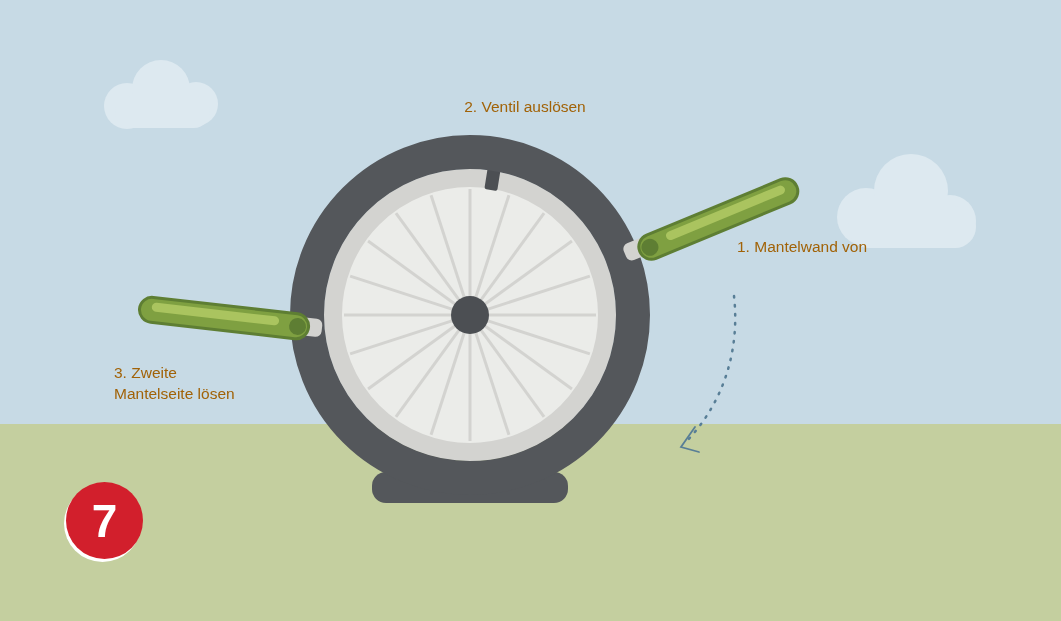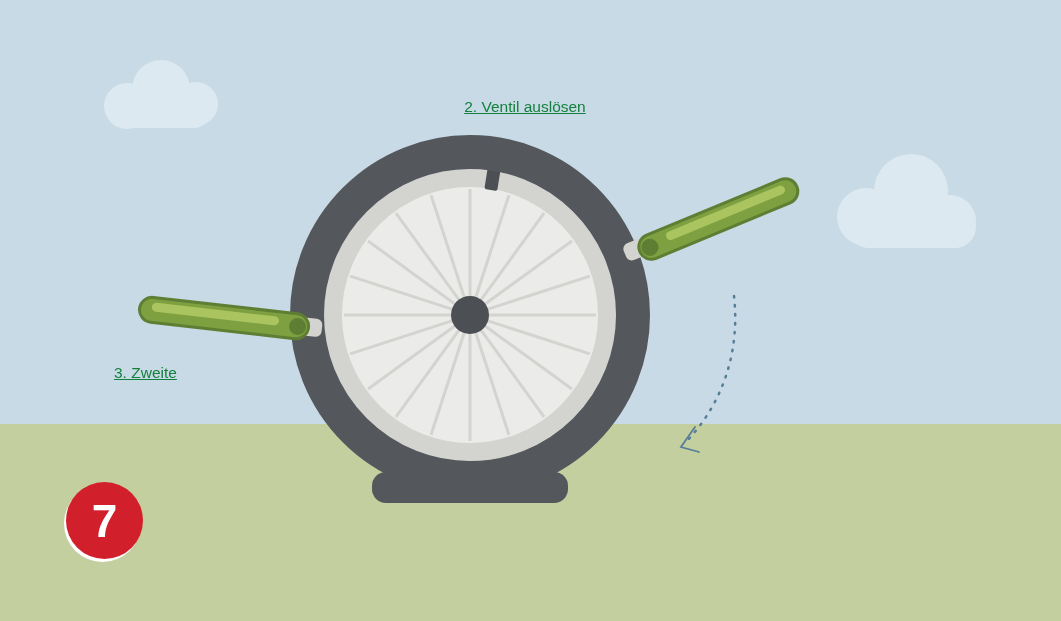--- a/index.html
+++ b/index.html
@@ -7,24 +7,23 @@
     position:relative;
     width:1061px;height:621px;
     overflow:hidden;
     font-family:"Liberation Sans",sans-serif;
   }
   .sky{position:absolute;left:0;top:0;width:1061px;height:424px;background:#c7dae5;}
   .ground{position:absolute;left:0;top:424px;width:1061px;height:197px;background:#c4cf9f;}
   .art{position:absolute;left:0;top:0;}
   .label{
     position:absolute;
-    color:#15803d;
+    color:#a16207;
     font-size:15.5px;
     line-height:21px;
-    text-decoration:underline;
   }
   .label.center{text-align:center;}
   .badge{
     position:absolute;
     left:66px;top:482px;
     width:77px;height:77px;
     border-radius:50%;
     background:#d21f2c;
     box-shadow:-2px 3px 0 0 #ffffff;
     display:flex;align-items:center;justify-content:center;
@@ -98,23 +97,25 @@
 
     <g fill="none" stroke-linecap="round" stroke="#587e96">
       <path d="M 734 296 C 740 350 724 402 686 442" stroke-width="2.5" stroke-dasharray="1.5 7.5"></path>
       <polyline points="695,427 681,447 699,452" stroke-width="1.8"></polyline>
     </g>
   </svg>
 
   <div class="label center" style="left:430px;top:96px;width:190px;">2. Ventil auslösen</div>
 
   <div class="label" style="left:737px;top:236px;width:180px;">
+    <div>1. Mantelwand von</div>
   </div>
 
   <div class="label" style="left:114px;top:362px;width:180px;">
     <div>3. Zweite</div>
+    <div>Mantelseite lösen</div>
   </div>
 
   <div class="badge">
     <span>7</span>
   </div>
 
 </div>
 
 </body></html>

